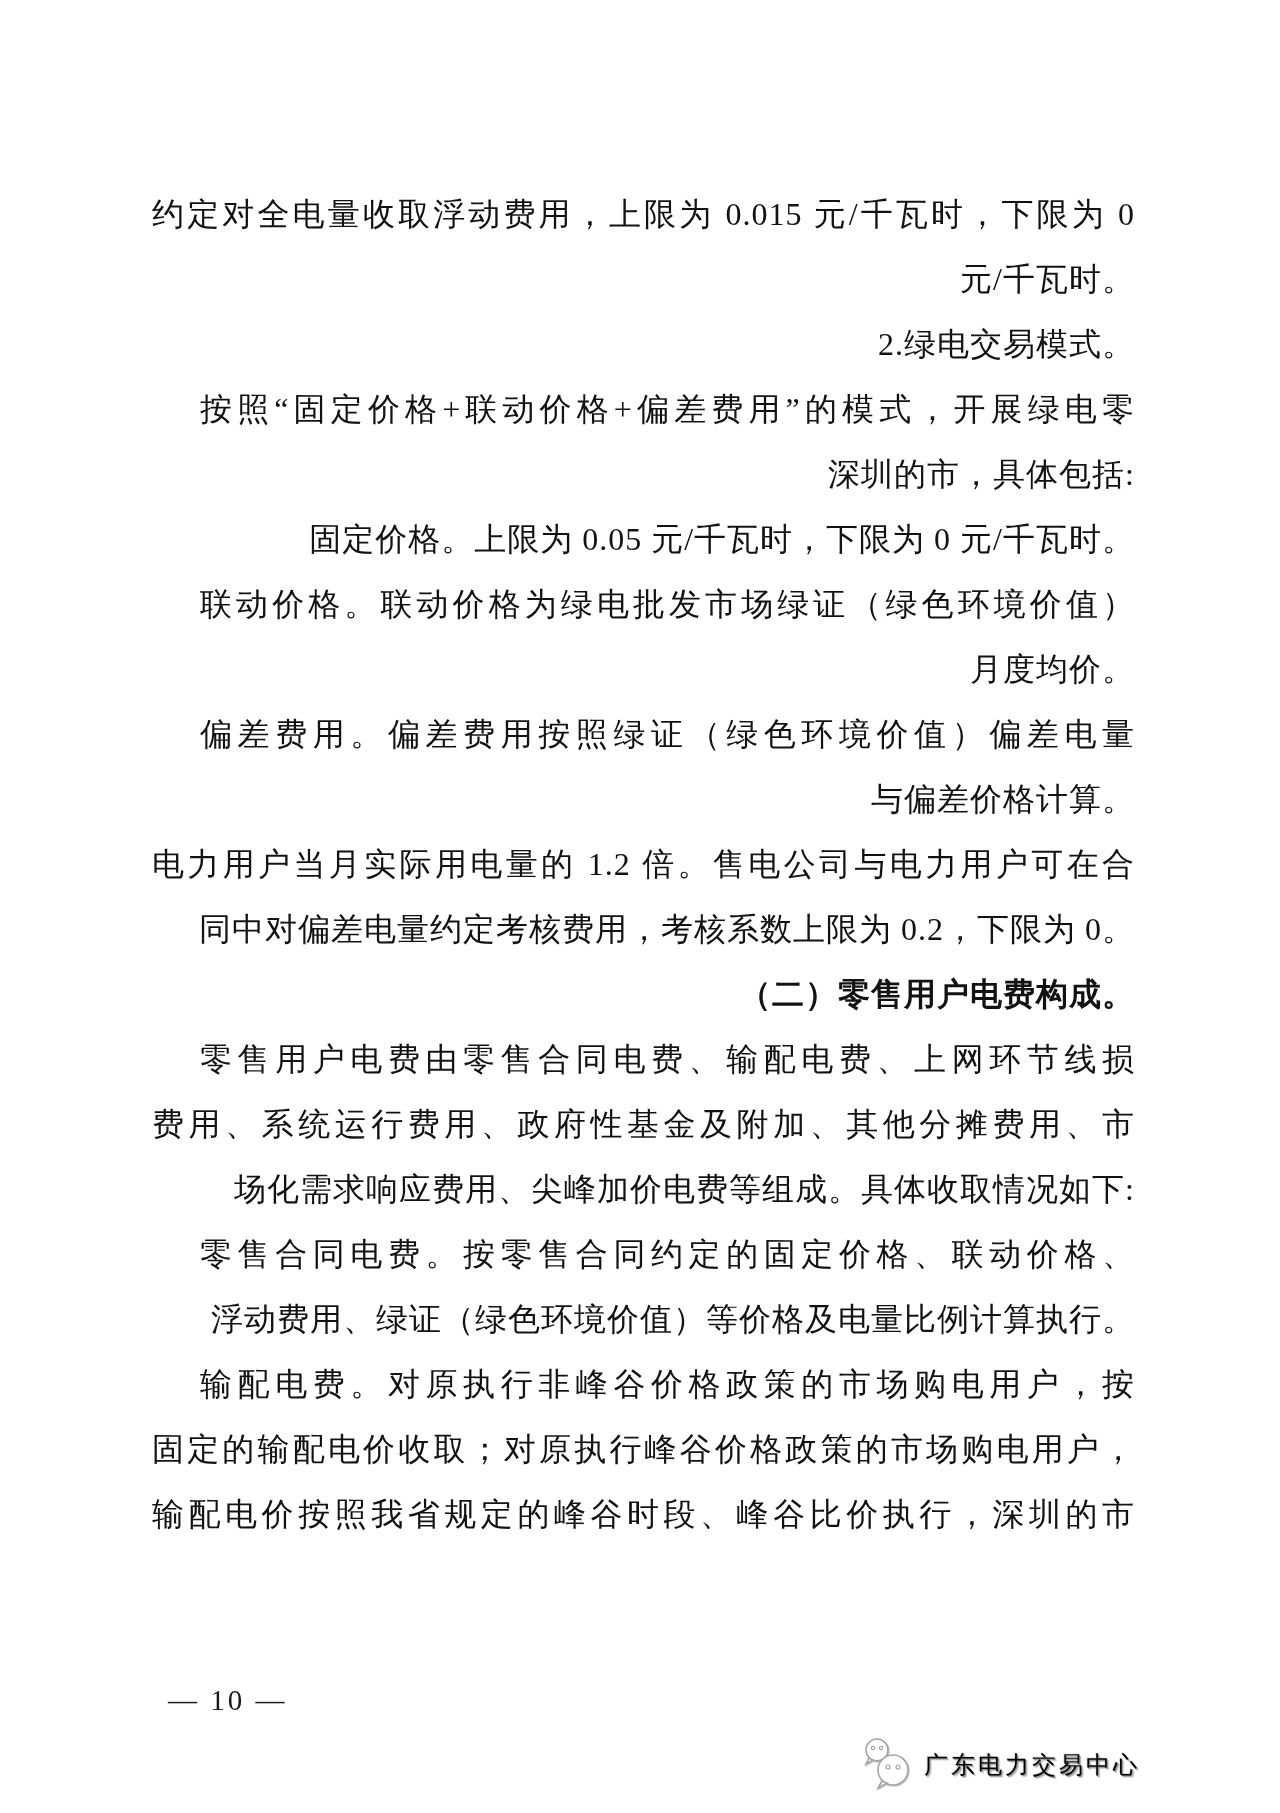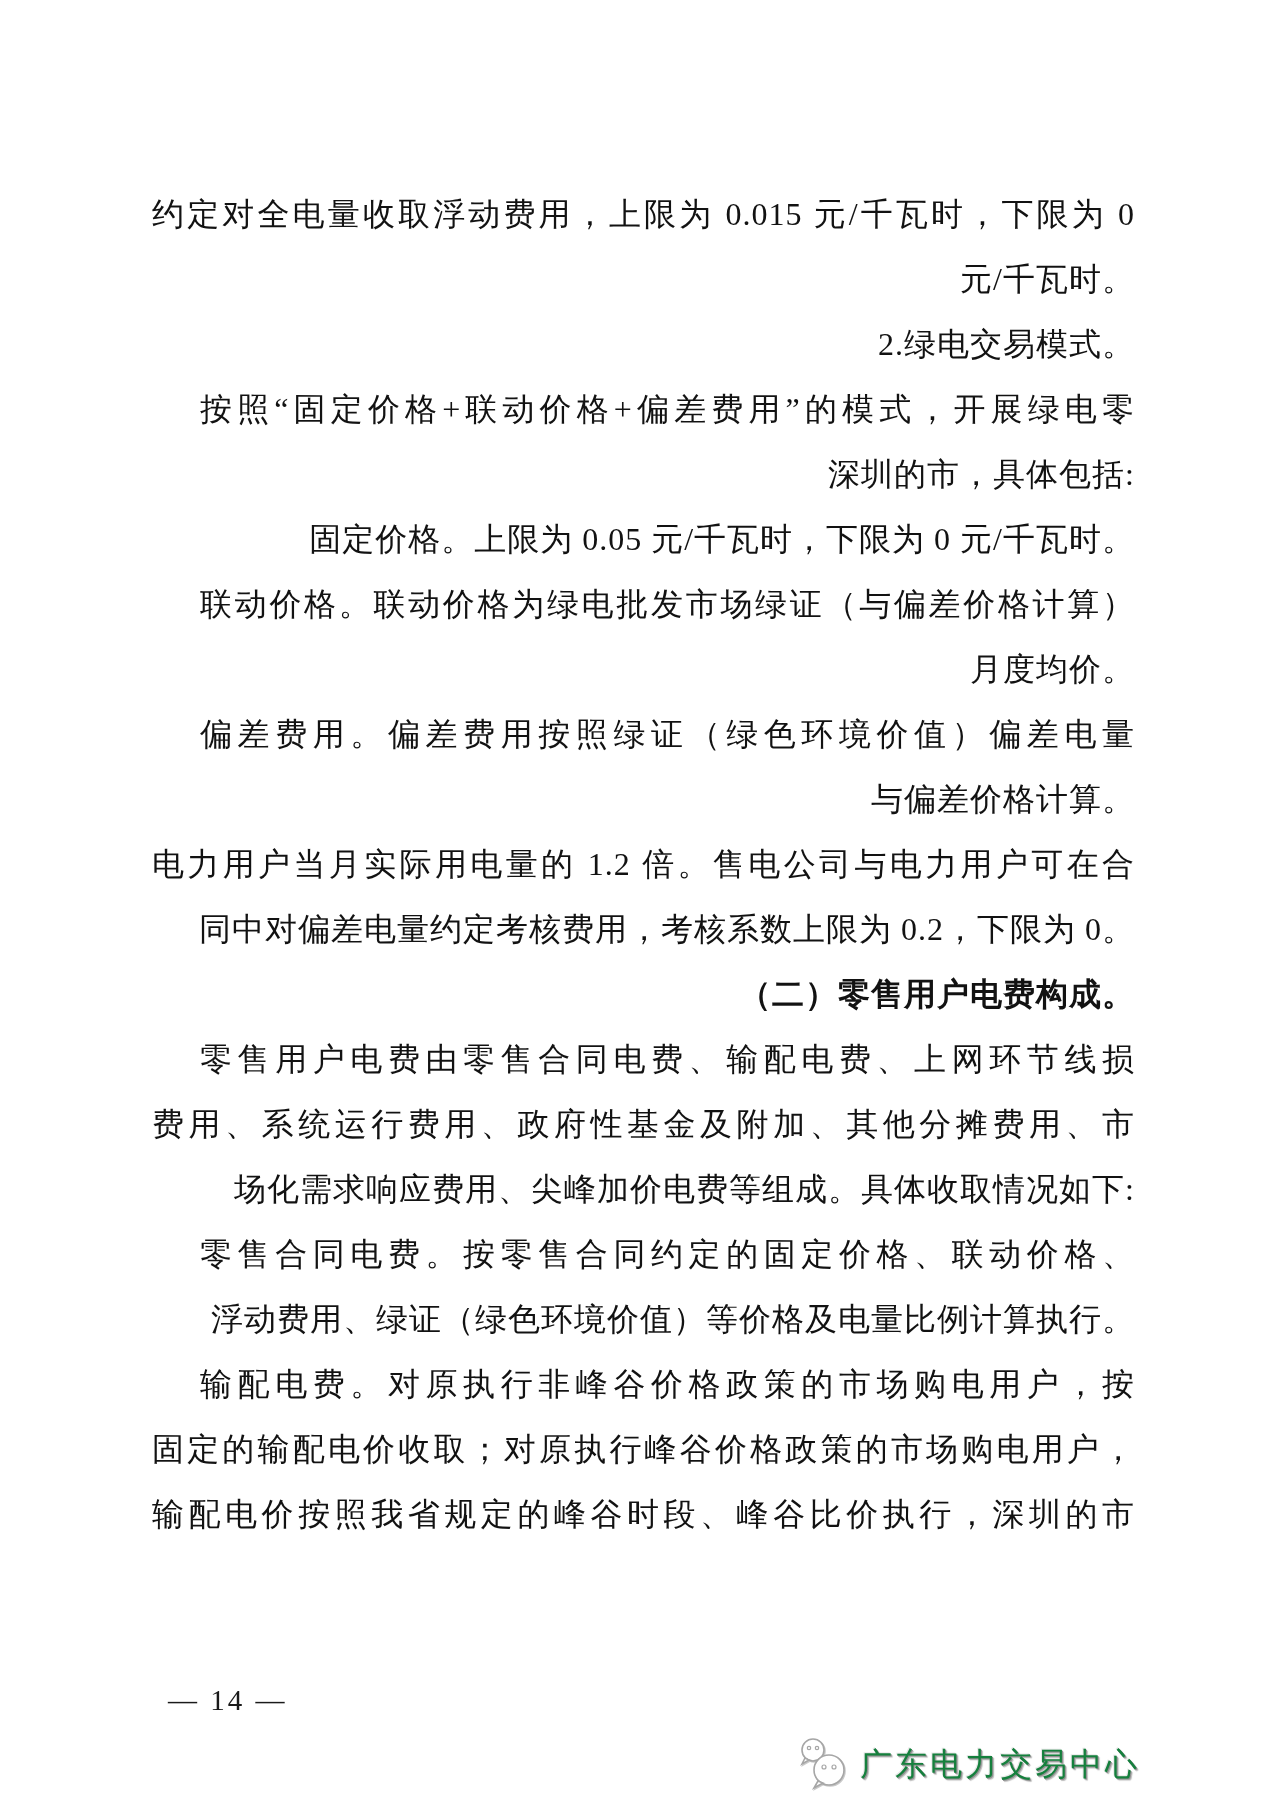--- a/index.html
+++ b/index.html
@@ -60,57 +60,57 @@
     align-items: center;
     gap: 8px;
   }
   .footer-logo .wicon {
     display: inline-block;
     width: 56px;
     height: 56px;
     filter: drop-shadow(1px 1px 0 #c9c9c9);
   }
   .footer-logo .brand {
-    font-size: 32px;
+    font-size: 24px;
     letter-spacing: 3px;
-    color: #15803d;
+    color: #000000;
     font-family: "Liberation Sans", sans-serif;
     text-shadow: 1px 1px 0 #8f8f8f, 2px 2px 1px #bdbdbd, -1px -1px 0 #e8e8e8;
   }
 </style>
 </head>
 <body>
 
 <div class="page">
 
   <div class="text-block" id="text-block">
       <div class="line full">约定对全电量收取浮动费用，上限为 0.015 元/千瓦时，下限为 0</div>
       <div class="line">元/千瓦时。</div>
       <div class="line indent">2.绿电交易模式。</div>
       <div class="line indent full">按照“固定价格+联动价格+偏差费用”的模式，开展绿电零</div>
       <div class="line">深圳的市，具体包括:</div>
       <div class="line indent">固定价格。上限为 0.05 元/千瓦时，下限为 0 元/千瓦时。</div>
-      <div class="line indent full">联动价格。联动价格为绿电批发市场绿证（与偏差价格计算）</div>
+      <div class="line indent full">联动价格。联动价格为绿电批发市场绿证（绿色环境价值）</div>
       <div class="line">月度均价。</div>
       <div class="line indent full">偏差费用。偏差费用按照绿证（绿色环境价值）偏差电量</div>
       <div class="line">与偏差价格计算。</div>
       <div class="line full">电力用户当月实际用电量的 1.2 倍。售电公司与电力用户可在合</div>
       <div class="line">同中对偏差电量约定考核费用，考核系数上限为 0.2，下限为 0。</div>
       <div class="line indent bold">（二）零售用户电费构成。</div>
       <div class="line indent full">零售用户电费由零售合同电费、输配电费、上网环节线损</div>
       <div class="line full">费用、系统运行费用、政府性基金及附加、其他分摊费用、市</div>
       <div class="line">场化需求响应费用、尖峰加价电费等组成。具体收取情况如下:</div>
       <div class="line indent full">零售合同电费。按零售合同约定的固定价格、联动价格、</div>
       <div class="line">浮动费用、绿证（绿色环境价值）等价格及电量比例计算执行。</div>
       <div class="line indent full">输配电费。对原执行非峰谷价格政策的市场购电用户，按</div>
       <div class="line full">固定的输配电价收取；对原执行峰谷价格政策的市场购电用户，</div>
       <div class="line full">输配电价按照我省规定的峰谷时段、峰谷比价执行，深圳的市</div>
     </div>
 
-  <div class="page-number">— 14 —</div>
+  <div class="page-number">— 10 —</div>
 
   <div class="footer-logo">
     <span class="wicon">
       <svg viewBox="0 0 56 56" width="56" height="56" xmlns="http://www.w3.org/2000/svg">
 
         <g stroke="#a6a6a6" stroke-width="1.6" fill="#ffffff">
           <circle cx="17" cy="13" r="11"></circle>
           <path d="M9 21 L6 27 L13 23 Z"></path>
         </g>
         <circle cx="13" cy="11" r="1.7" fill="#ffffff" stroke="#a6a6a6" stroke-width="1.2"></circle>

